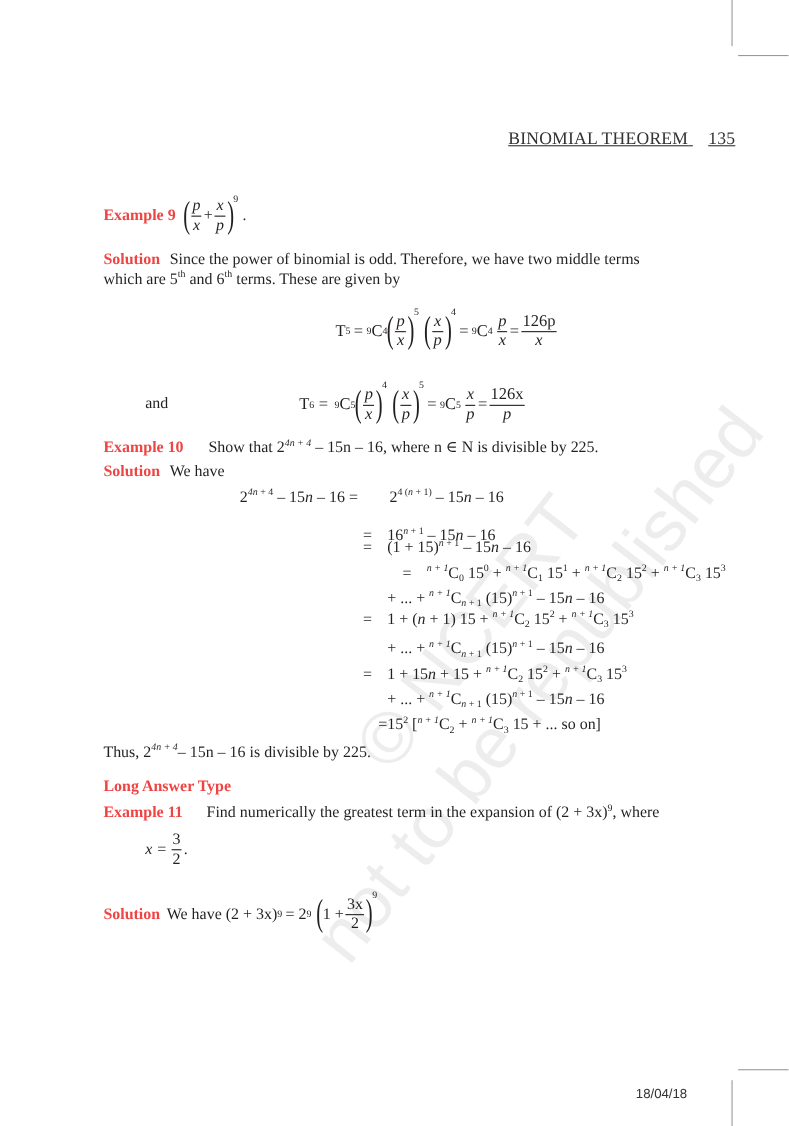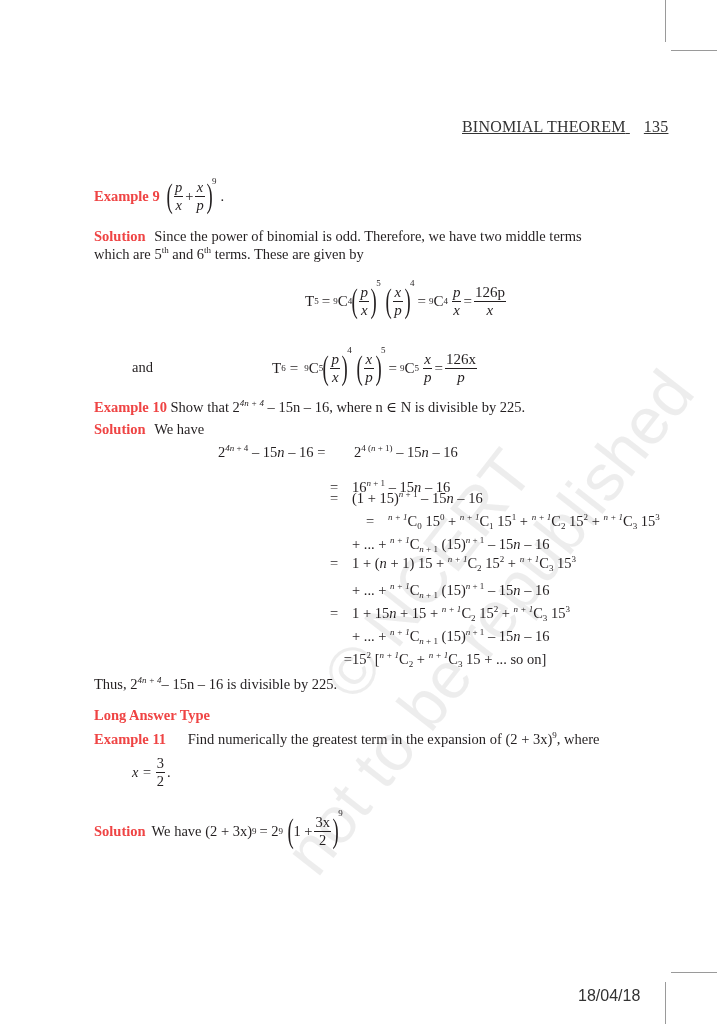--- a/index.html
+++ b/index.html
@@ -18,21 +18,21 @@
   .frac { display:inline-block; vertical-align:middle; text-align:center; margin:0 2px; }
   .frac > span { display:block; line-height:17px; padding:0 1px; }
   .frac > span.num { border-bottom:1px solid #231f20; }
   .paren { display:inline-block; vertical-align:middle; font-size:34px; line-height:34px; font-weight:100; transform:scaleX(0.55); margin:0 -3px; }
   .math { font-size:15px; display:flex; align-items:center; }
   .eqrow { position:absolute; font-size:14.5px; white-space:nowrap; }
   .eqs { display:inline-block; width:22px; }
   .watermark { position:absolute; left:150px; top:520px; font-family:"Liberation Sans", sans-serif;
                font-size:66px; color:#d9d9d9; opacity:0.45; transform:rotate(-52deg);
                transform-origin:center; white-space:nowrap; pointer-events:none; line-height:78px; text-align:center; }
-  .date { font-family:"Liberation Sans", sans-serif; font-size:16px; color:#333; }
+  .date { font-family:"Liberation Sans", sans-serif; font-size:12px; color:#333; }
 </style>
 </head>
 <body>
 
 <div class="crop" style="left:665px;top:0;width:1px;height:42px;"></div>
 <div class="crop" style="left:671px;top:50px;width:46px;height:1px;"></div>
 <div class="crop" style="left:671px;top:972px;width:46px;height:1px;"></div>
 <div class="crop" style="left:665px;top:982px;width:1px;height:42px;"></div>
 
 <div class="watermark">
@@ -136,21 +136,21 @@
     </span>
   <span>=</span>
   <span class="frac">
       <span class="num">126x</span>
       <span><i class="v">p</i></span>
     </span>
 </div>
 
 <div class="abs txt" style="left:94px;top:398px;">
   <span class="acc">Example 10</span>
-  <span style="margin-left:0;">Show that 2</span><sup style="font-style:italic;">4n + 4</sup><span> – 15n – 16, where n ∈ N is divisible by 225.</span>
+  <span style="margin-left:19px;">Show that 2</span><sup style="font-style:italic;">4n + 4</sup><span> – 15n – 16, where n ∈ N is divisible by 225.</span>
 </div>
 <div class="abs txt" style="left:94px;top:420px;">
   <span class="acc">Solution</span>
   <span style="margin-left:5px;">We have</span>
 </div>
 
 <div class="eqrow" style="left:218px;top:444px;">2<sup><i>4n</i> + 4</sup> – 15<i>n</i> – 16 =</div>
 
 <div class="eqrow" style="left:354px;top:444px;">2<sup>4 (<i>n</i> + 1)</sup> – 15<i>n</i> – 16</div>
 <div class="eqrow" style="left:330px;top:479px;"><span class="eqs">=</span>16<sup><i>n</i> + 1</sup> – 15<i>n</i> – 16</div>

